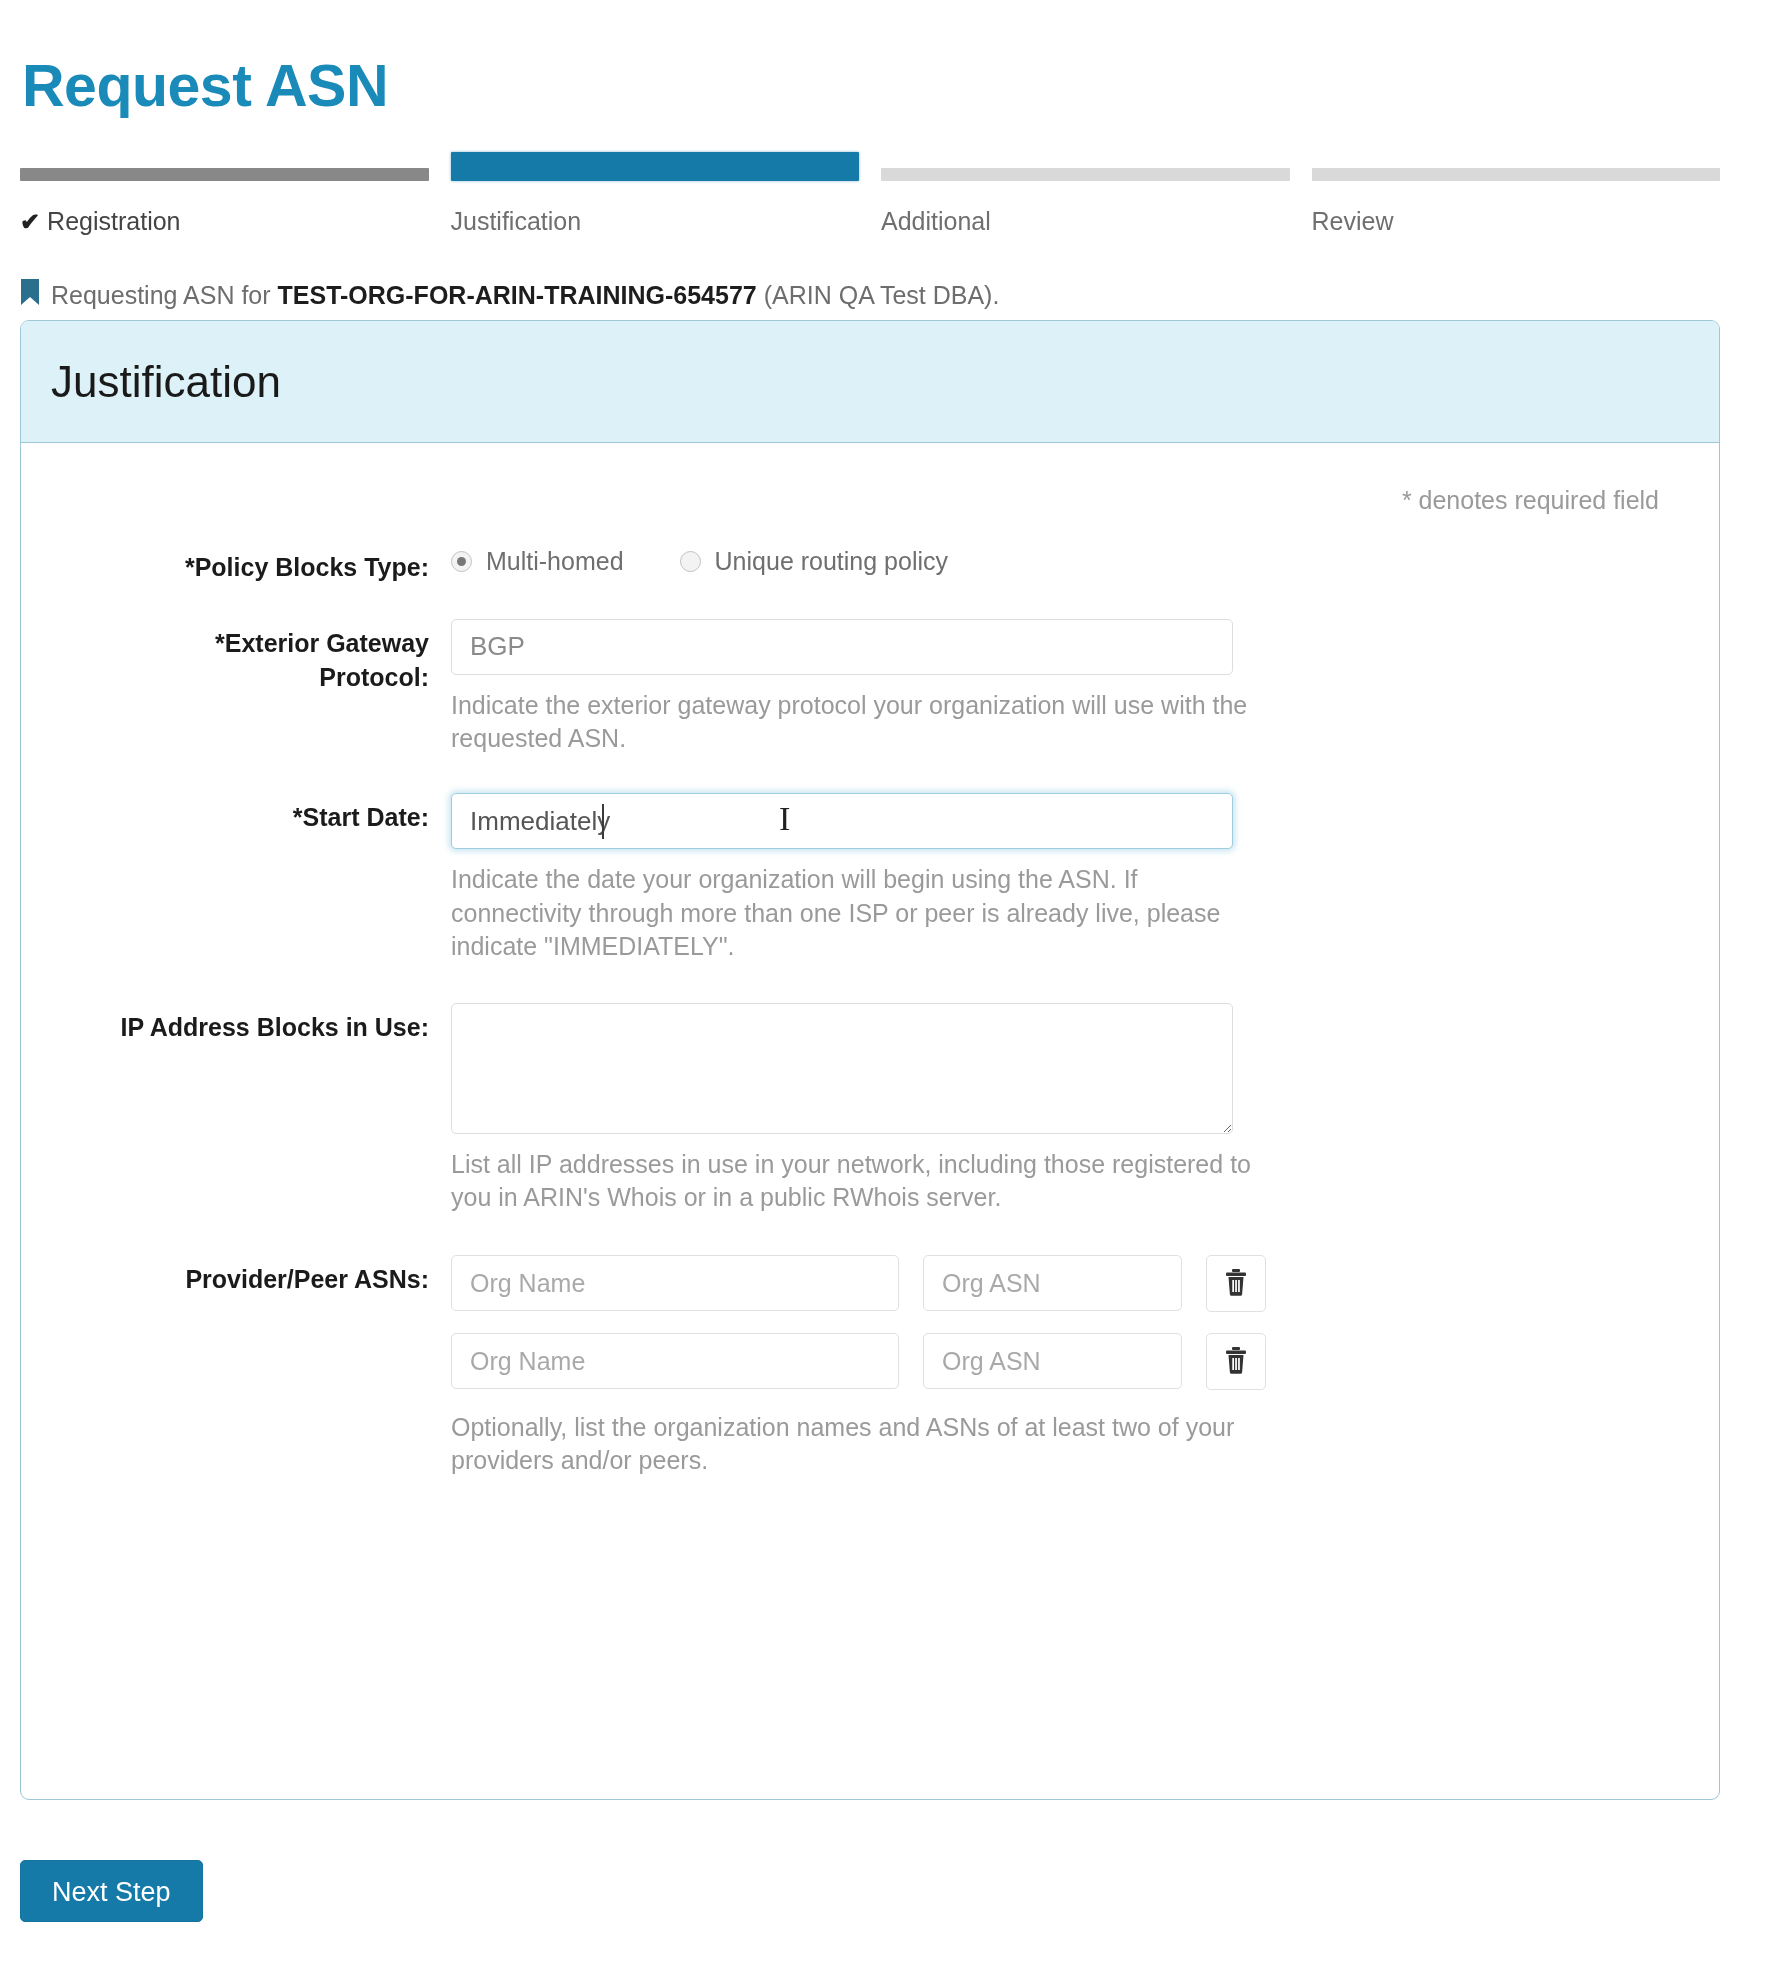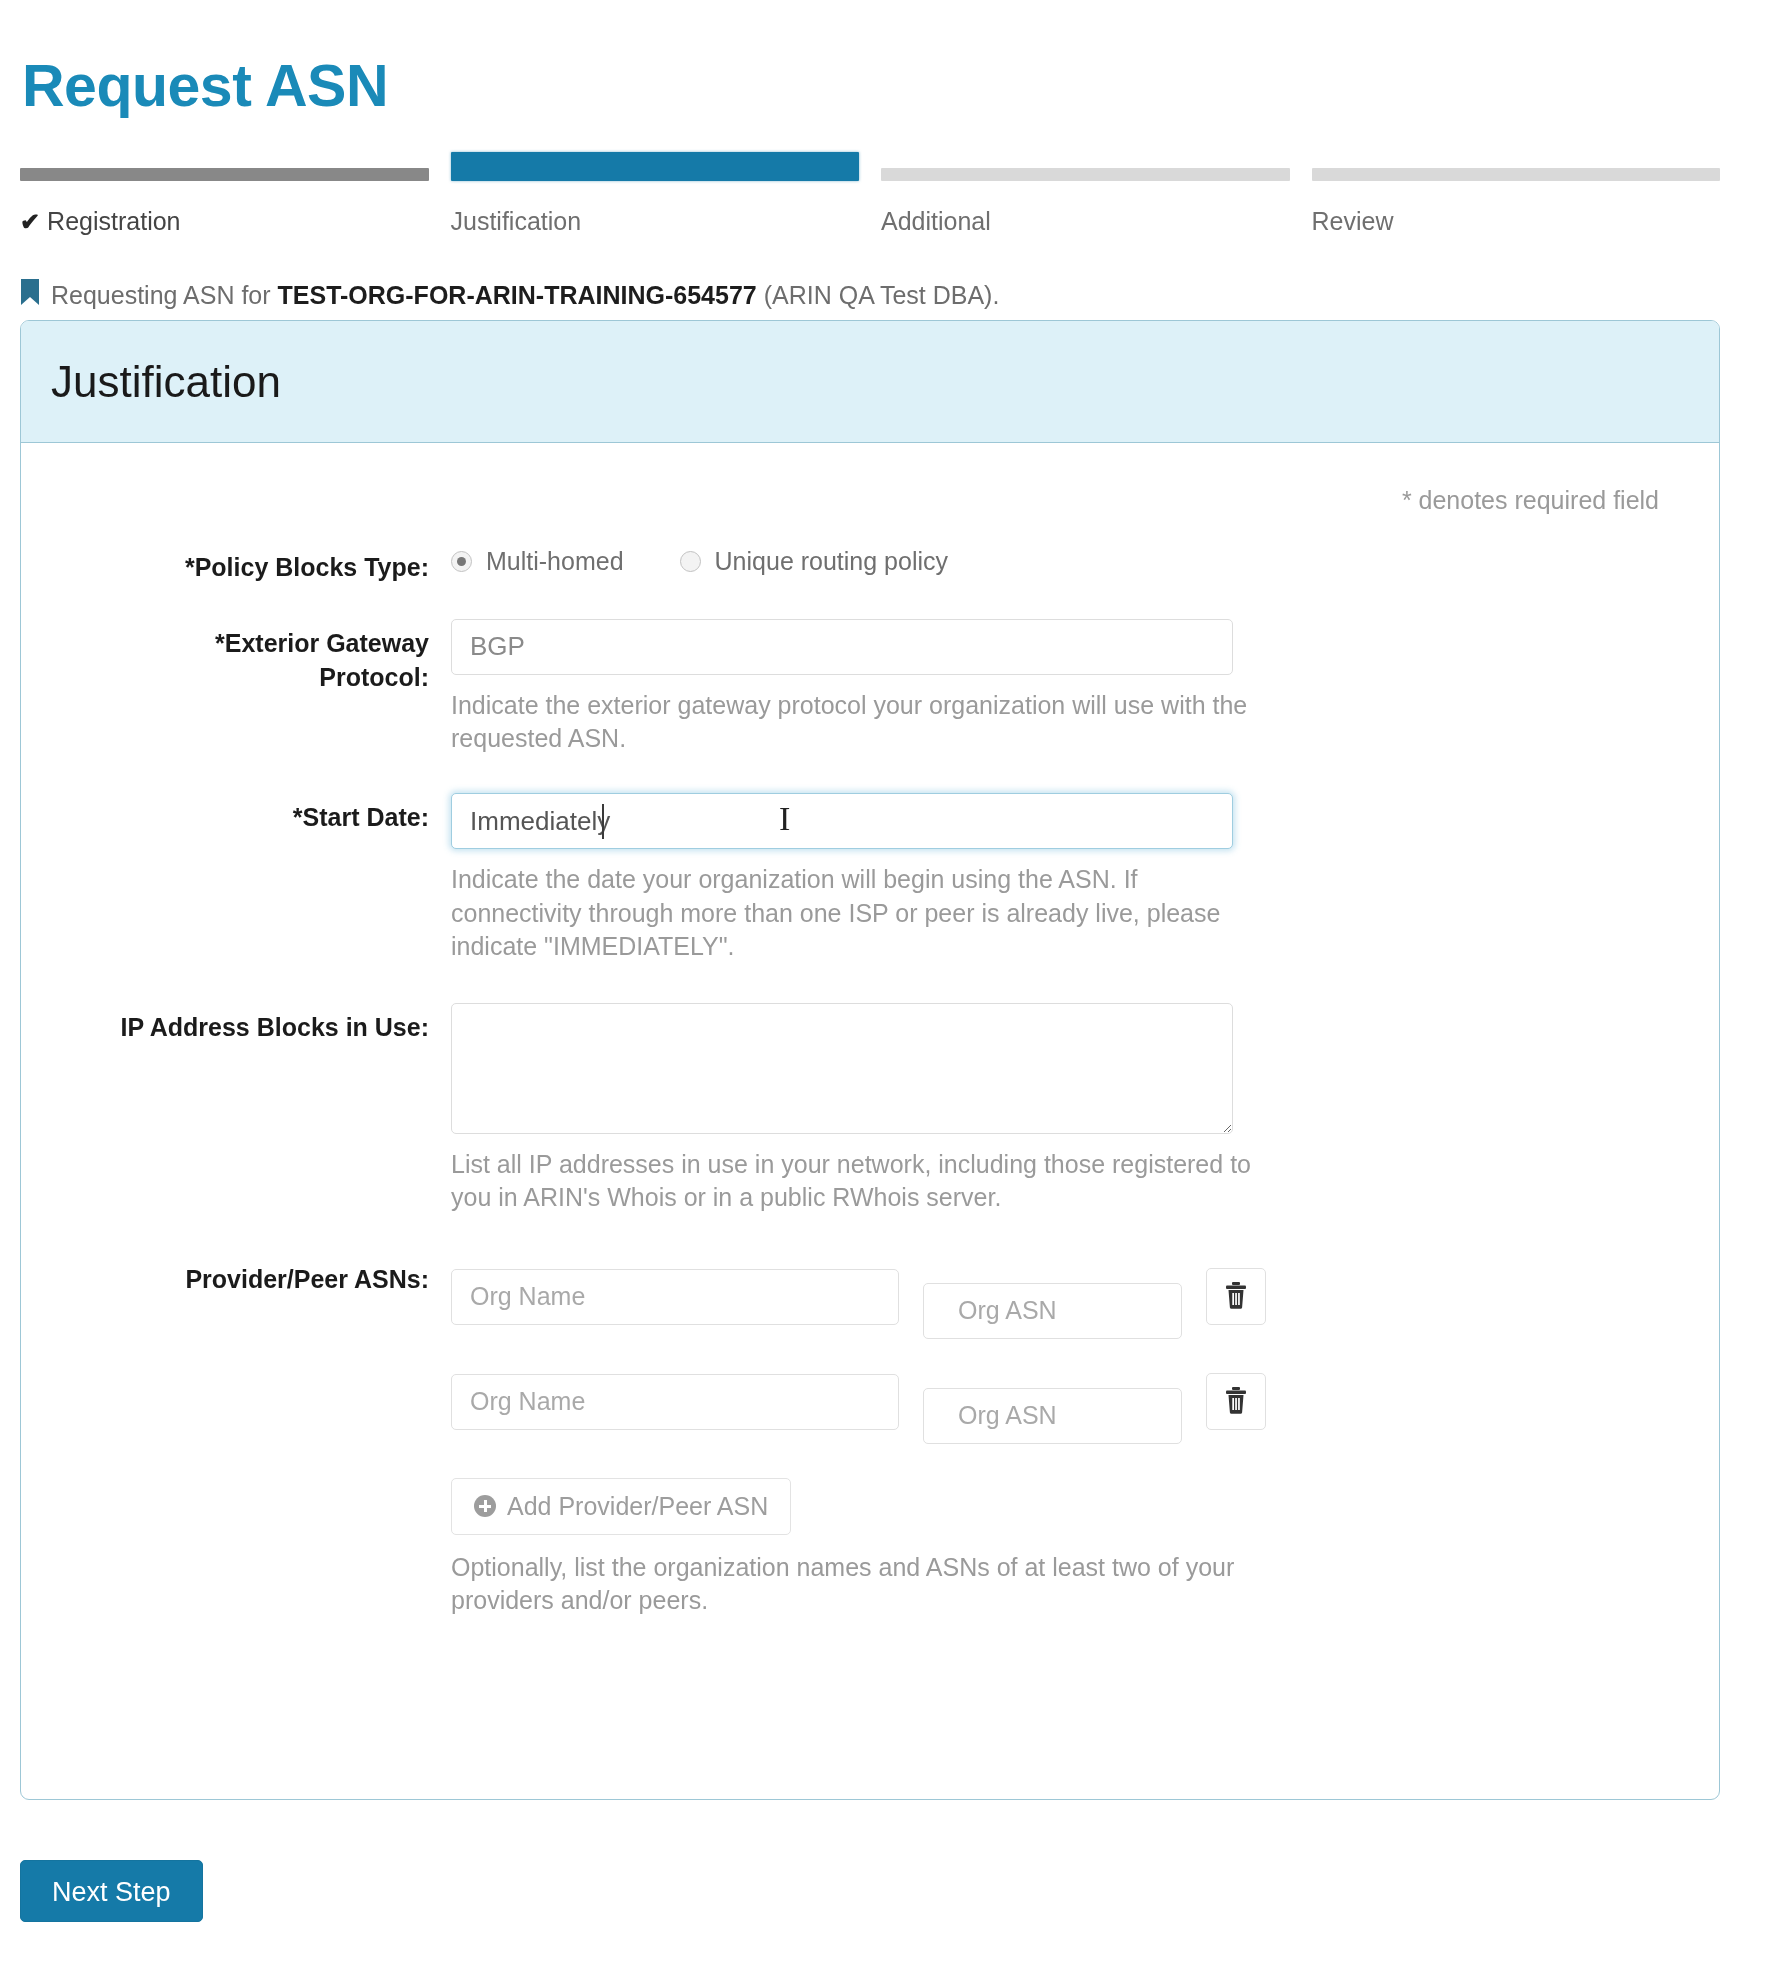--- a/index.html
+++ b/index.html
@@ -251,24 +251,23 @@
     color: #555;
     outline: none;
   }
   .peer-asn {
     width: 259px; height: 56px;
     border: 1px solid #e0e0e0;
     border-radius: 5px;
     background: #fff;
     font-family: "Liberation Sans", sans-serif;
     font-size: 25px;
-    padding: 0 34px;
+    padding: 0 18px;
     color: #555;
     outline: none;
-    margin-top: 28px;
   }
   .peer-name::placeholder, .peer-asn::placeholder { color: #a9a9a9; }
   .trash-btn {
     width: 60px; height: 57px;
     border: 1px solid #e0e0e0;
     border-radius: 5px;
     background: #ffffff;
     display: flex;
     align-items: center;
     justify-content: center;
@@ -456,24 +455,20 @@
                 <rect x="2" y="4.5" width="20" height="3.5" rx="1" fill="#333"></rect>
                 <path d="M4.5 9 h15 l-1.4 17.5 a1.5 1.5 0 0 1 -1.5 1.3 h-9.2 a1.5 1.5 0 0 1 -1.5 -1.3 z" fill="#333"></path>
                 <rect x="8.3" y="12" width="1.7" height="12" fill="#ffffff"></rect>
                 <rect x="11.2" y="12" width="1.7" height="12" fill="#ffffff"></rect>
                 <rect x="14.1" y="12" width="1.7" height="12" fill="#ffffff"></rect>
               </svg>
             </span>
           </button>
         </div>
 
-        <button class="add-btn">
-          <span class="plus-icon"></span>
-          <span>Add Provider/Peer ASN</span>
-        </button>
 
         <div class="help-text" style="margin-top:16px;">Optionally, list the organization names and ASNs of at least two of your providers and/or peers.</div>
       </div>
     </div>
 
   </div>
 </div>
 
 <div class="footer">
   <button class="next-btn">Next Step</button>

